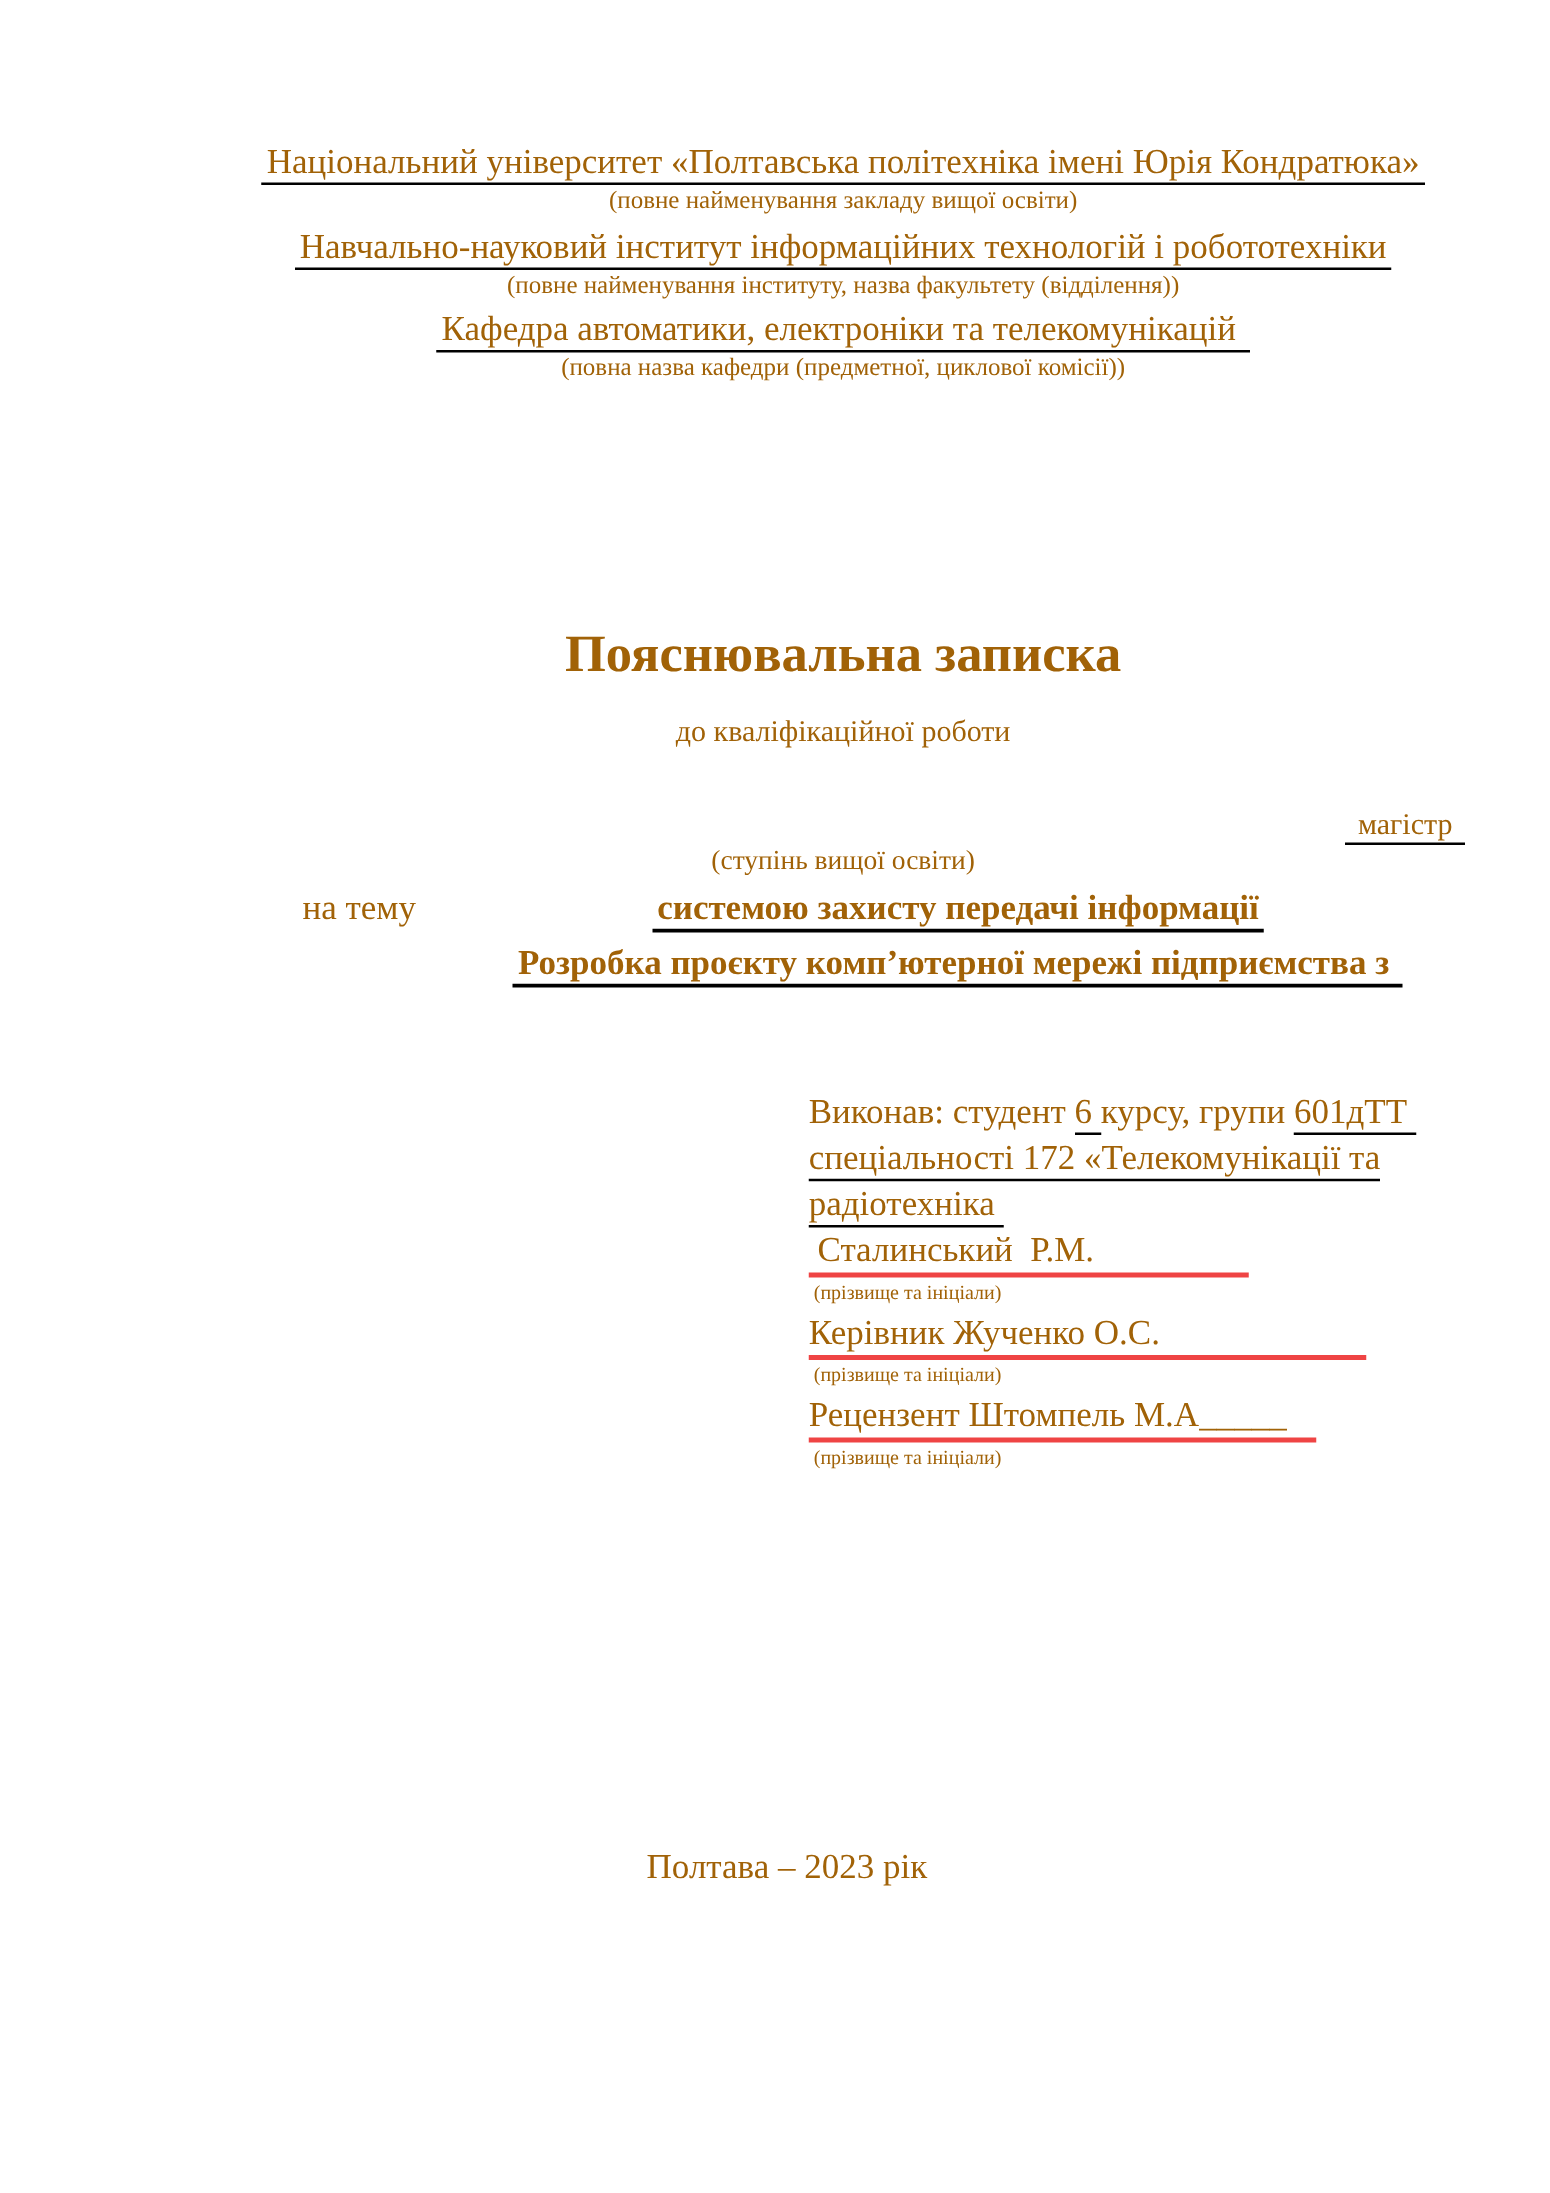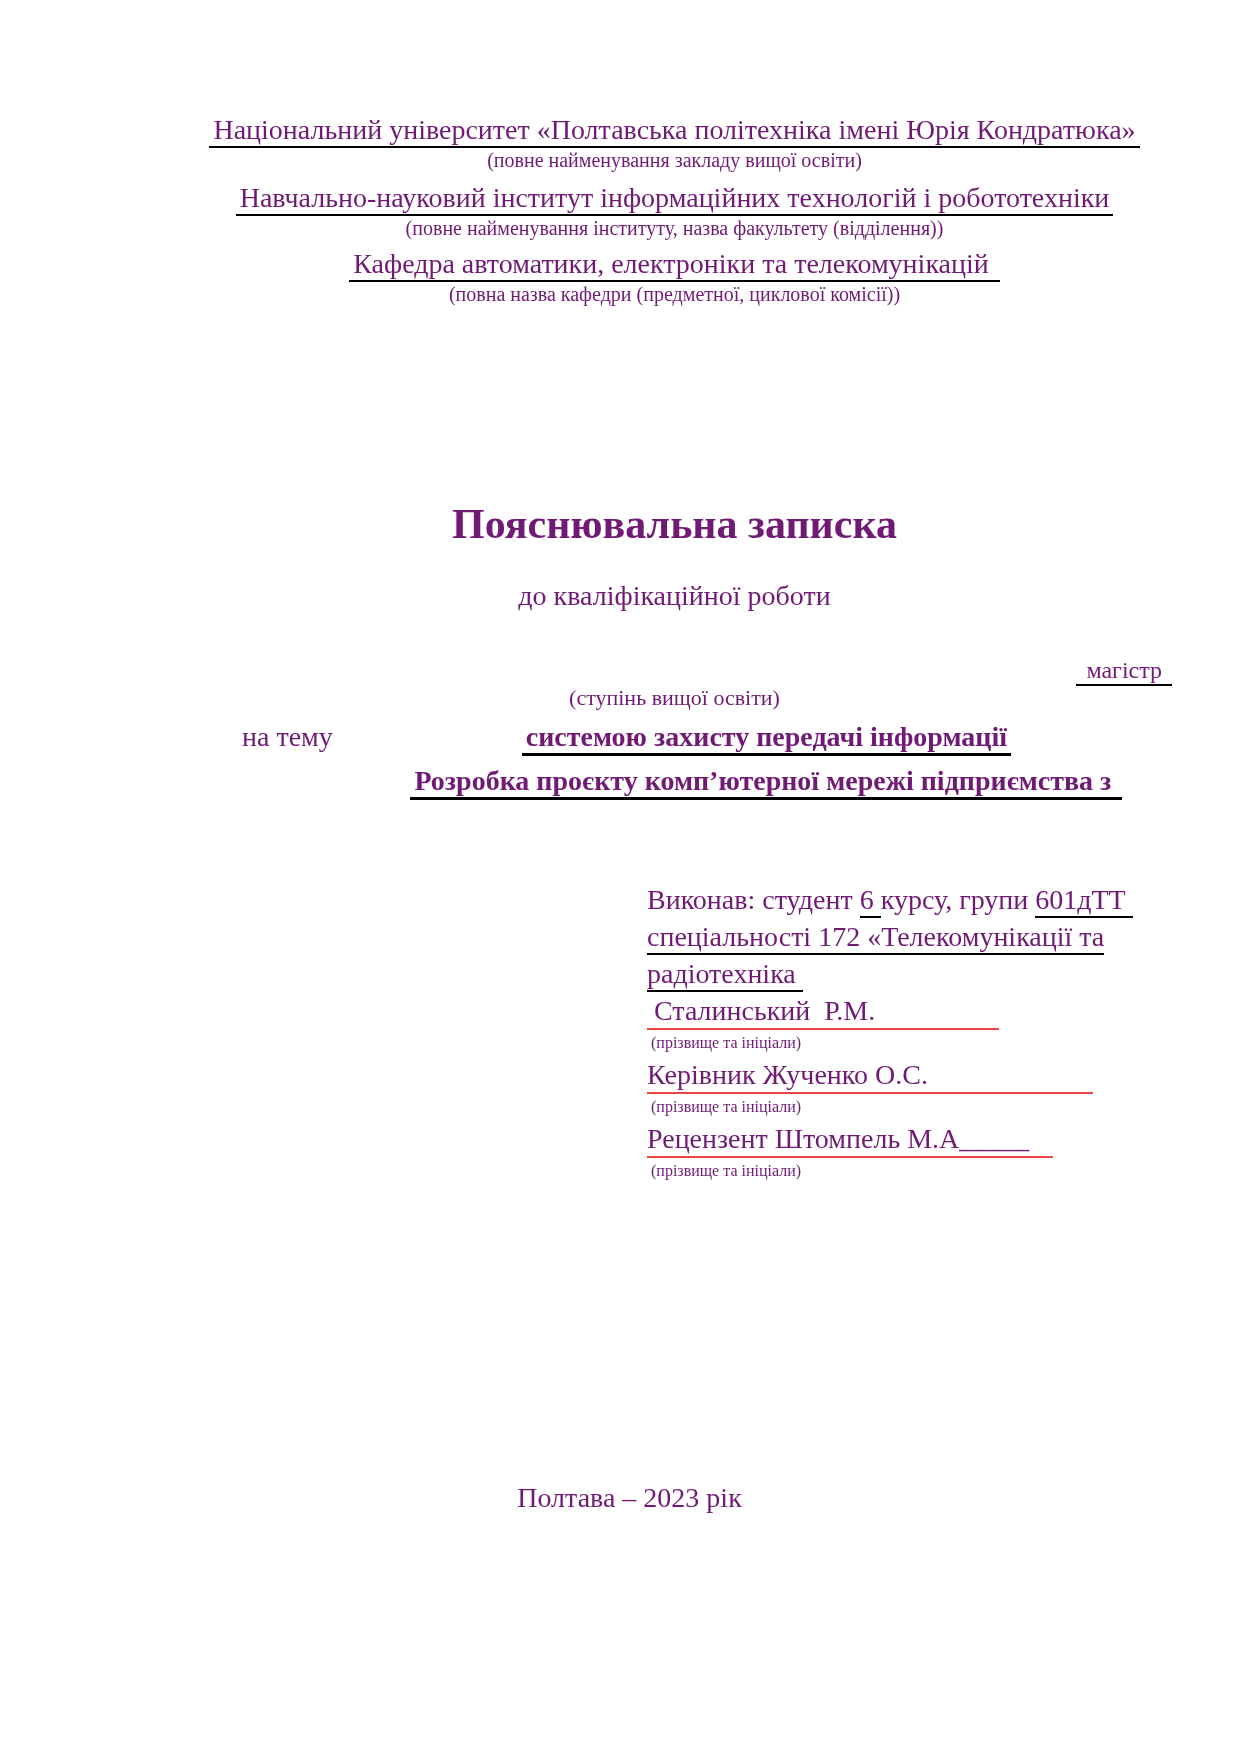--- a/index.html
+++ b/index.html
@@ -1,45 +1,45 @@
 <!DOCTYPE html>
 <html><head>
 <meta charset="utf-8">
 <style>
   html,body { margin:0; padding:0; background:#ffffff; }
   .page {
     position:relative;
     width:1240px; height:1754px;
     background:#ffffff;
-    color:#701a75;
+    color:#a16207;
     font-family:"Liberation Serif","DejaVu Serif",serif;
     box-sizing:border-box;
     padding:112px 68px 0 177px;
     overflow:hidden;
   }
   .center { text-align:center; }
   .main28 { font-size:28px; line-height:36px; }
   .cap { font-size:20px; line-height:20px; text-align:center; }
   .u { border-bottom:2px solid #000; padding:0 4px 1px 4px; white-space:pre; }
   .hline { margin-top:10px; }
   .hline.first { margin-top:0; }
   .hcap { margin-top:2px; }
   .hline3 { margin-top:8px; }
   .doc-title { margin-top:194px; font-size:42px; line-height:52px; font-weight:bold; text-align:center; }
-  .subtitle { margin-top:28px; font-size:28px; line-height:36px; text-align:center; }
+  .subtitle { margin-top:18px; font-size:24px; line-height:36px; text-align:center; }
   .degree { margin-top:38px; font-size:24px; line-height:36px; text-align:right; }
   .degree-cap { font-size:22px; line-height:19px; text-align:center; }
   .theme-row { display:flex; margin-top:8px; font-size:28px; line-height:44px; }
   .theme-label { margin-left:65px; white-space:pre; flex:0 0 auto; }
   .theme-body { flex:1 1 auto; margin-left:28px; text-align:center; font-weight:bold; }
   .theme-body .u { border-bottom-width:3px; }
   .byline { margin-top:78px; margin-left:470px; font-size:28px; line-height:37px; }
   .byline .bcap { font-size:16px; line-height:26px; text-align:left; padding-left:4px; }
   .pre { white-space:pre; }
-  .sig { display:inline-block; border-bottom:2px solid #ef4444; white-space:pre; line-height:32px; padding-bottom:1px; box-sizing:border-box; }
+  .sig { display:inline-block; border-bottom:4px solid #ef4444; white-space:pre; line-height:32px; padding-bottom:1px; box-sizing:border-box; }
   .sig1 { width:352px; margin-top:3px; }
   .sig2 { width:446px; }
   .sig3 { width:406px; }
   .sigwrap { margin:0; }
   .footer { margin-top:296px; margin-right:90px; font-size:28px; line-height:36px; text-align:center; }
 </style>
 </head>
 <body>
 
 <div class="page">

